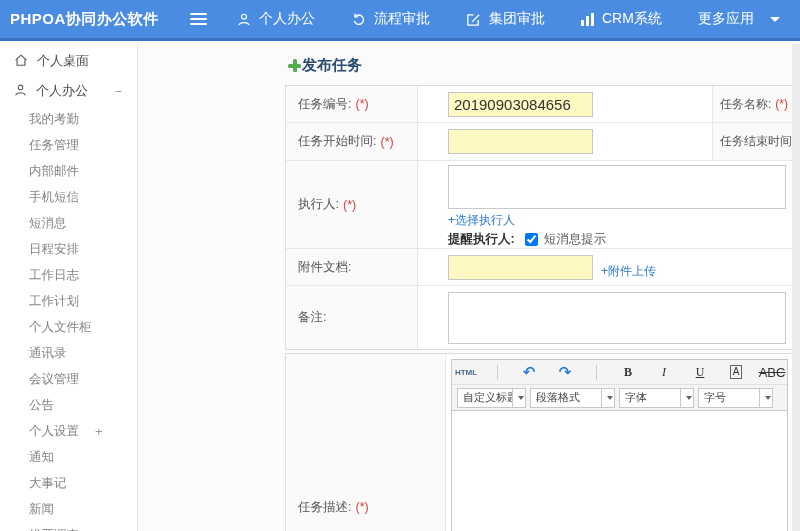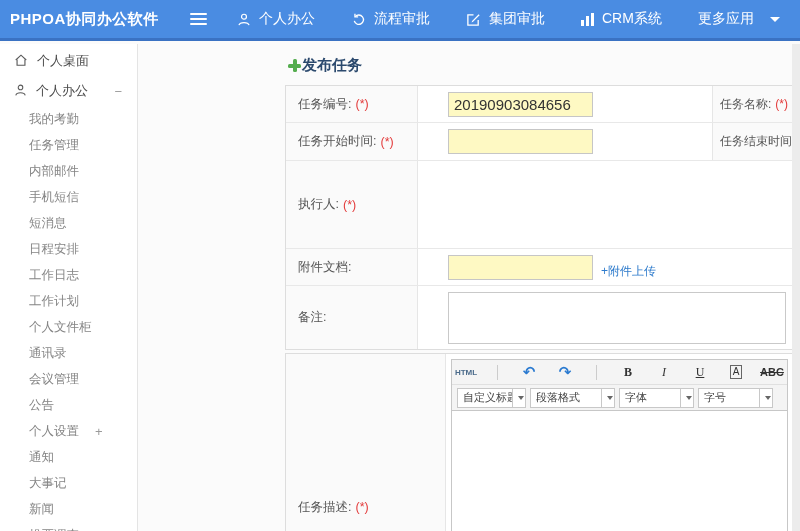--- a/index.html
+++ b/index.html
@@ -68,21 +68,21 @@
   .tb-row{display:flex;align-items:center;height:24px;padding:0 5px;gap:18px;background:#f4f4f4;flex:0 0 auto;overflow:hidden;}
   .tb-row2{height:26px;border-top:1px solid #e0e0e0;gap:4px;}
   .tb-btn{min-width:18px;height:19px;display:flex;align-items:center;justify-content:center;font-size:12px;color:#333;cursor:pointer;white-space:nowrap;}
   .sep{width:1px;height:15px;background:#ccc;margin:0 4px;flex:0 0 1px;}
   .b-html{font-size:8px;color:#4a6a8a;font-weight:bold;letter-spacing:0;}
   .b-undo,.b-redo{color:#2a7ad0;font-size:15px;font-weight:bold;}
   .b-bold{font-weight:bold;font-family:"Liberation Serif",serif;}
   .b-italic{font-style:italic;font-family:"Liberation Serif",serif;}
   .b-under{text-decoration:underline;font-family:"Liberation Serif",serif;}
   .b-abox span{border:1px solid #666;padding:0 2px;font-size:10px;line-height:12px;}
-  .b-strike{text-decoration:line-through;font-size:11px;font-weight:bold;}
+  .b-strike{text-decoration:line-through;font-size:13px;font-weight:normal;}
   .b-supsub{font-size:11px;font-weight:bold;}
   .b-supsub sup,.b-supsub sub{font-size:7px;}
   .b-eraser i{display:block;width:13px;height:9px;background:linear-gradient(to right,#5b9bd5 55%,#dce9f7 45%);border:1px solid #4a86c0;transform:skewX(-18deg);}
   .b-brush i{display:block;width:12px;height:10px;background:linear-gradient(135deg,#e8a33d 60%,#c27b17 40%);border:1px solid #a86c14;transform:skewX(-12deg) rotate(-8deg);}
   .b-wand i{display:block;width:4px;height:4px;border-radius:50%;background:#f39c12;box-shadow:6px 2px 0 #e74c3c,2px 7px 0 #3498db,8px 8px 0 -1px #2ecc71;margin:-6px 8px 0 0;}
   .mini-caret{width:0;height:0;border-left:3.5px solid transparent;border-right:3.5px solid transparent;border-top:4px solid #666;margin-left:3px;}
   .b-quote{font-family:"Liberation Serif",serif;font-weight:bold;font-size:17px;color:#0f172a;}
   .b-paste i{display:flex;align-items:center;justify-content:center;width:12px;height:13px;border:1px solid #8a8a8a;background:#fff;font-size:8px;color:#444;font-weight:bold;font-style:normal;}
   .dd{display:flex;align-items:center;flex:0 0 auto;}
   .dd-box{border:1px solid #c8c8c8;background:#fff;height:20px;display:flex;align-items:center;padding:0 5px;font-size:11px;color:#444;white-space:nowrap;overflow:hidden;}
@@ -253,20 +253,29 @@
       <div class="lab2">
         <span>任务结束时间:</span>
       </div>
     </div>
 
     <div class="frow h88">
       <div class="lab">
         <span>执行人:</span>
           <span class="req">(*)</span>
       </div>
+      <div class="cell cell-wide exec-cell">
+        <textarea class="exec-ta" style=""></textarea>
+        <a class="blue-link">+选择执行人</a>
+        <div class="remind">
+          <b>提醒执行人:</b>
+          <input type="checkbox" checked="true" style="">
+          <span>短消息提示</span>
+        </div>
+      </div>
     </div>
 
     <div class="frow h37">
       <div class="lab">
         <span>附件文档:</span>
       </div>
       <div class="cell cell-wide">
         <input type="text" class="att-input" style="">
         <a class="blue-link att-link">+附件上传</a>
       </div>

